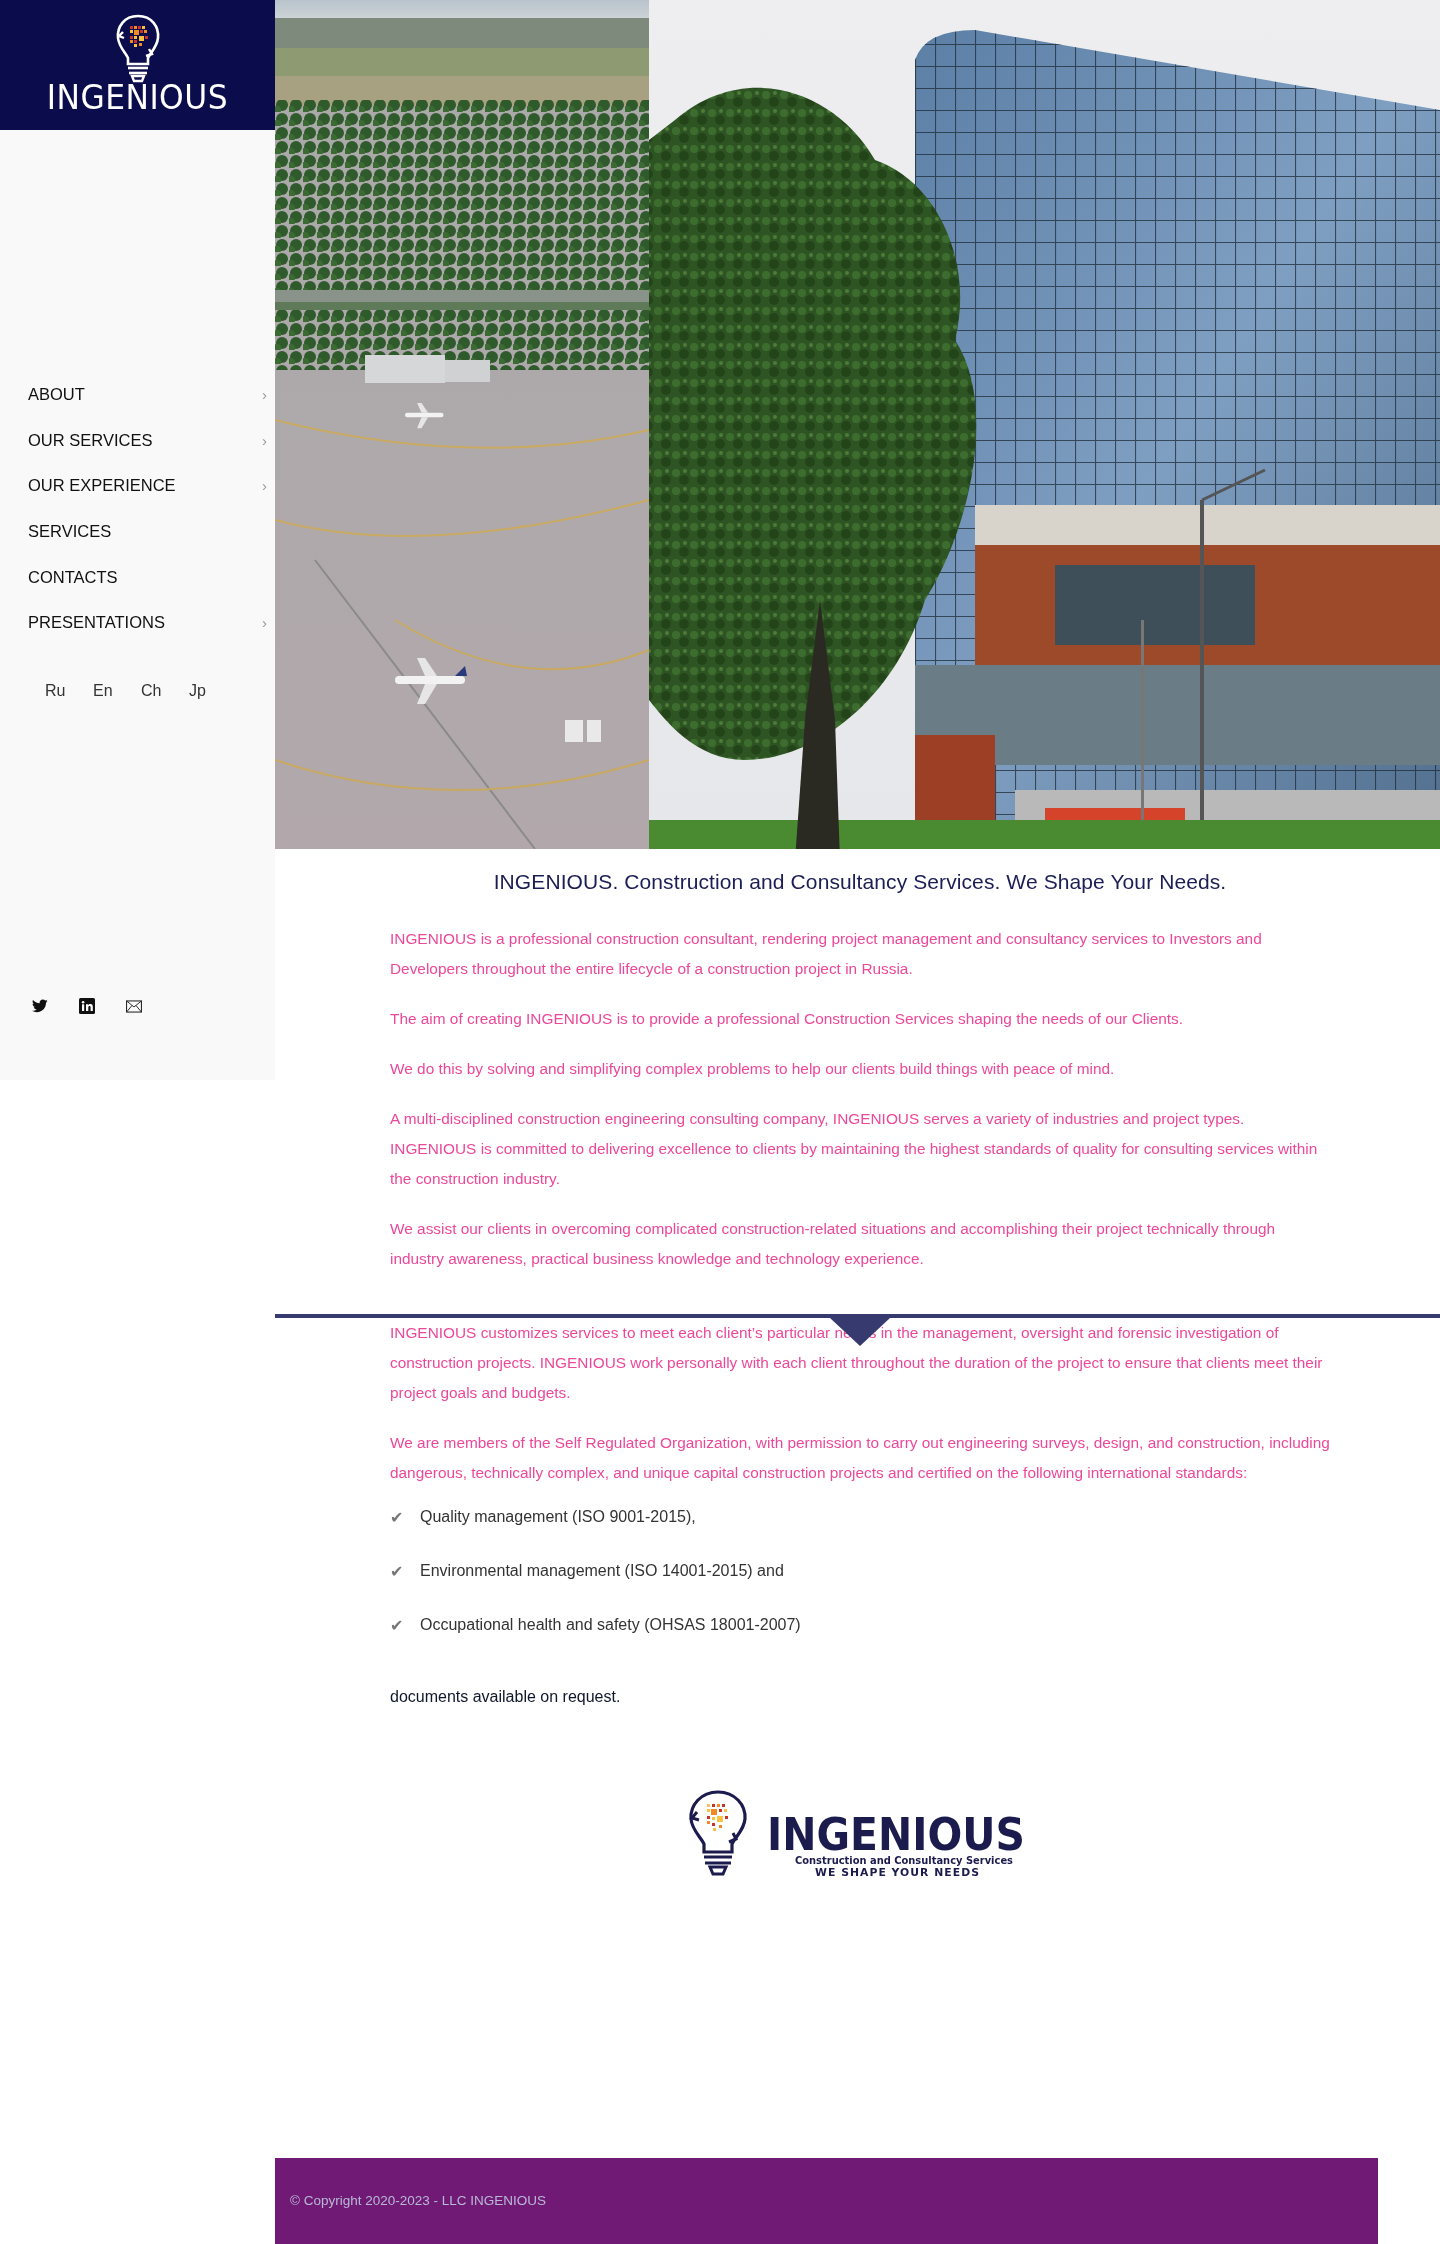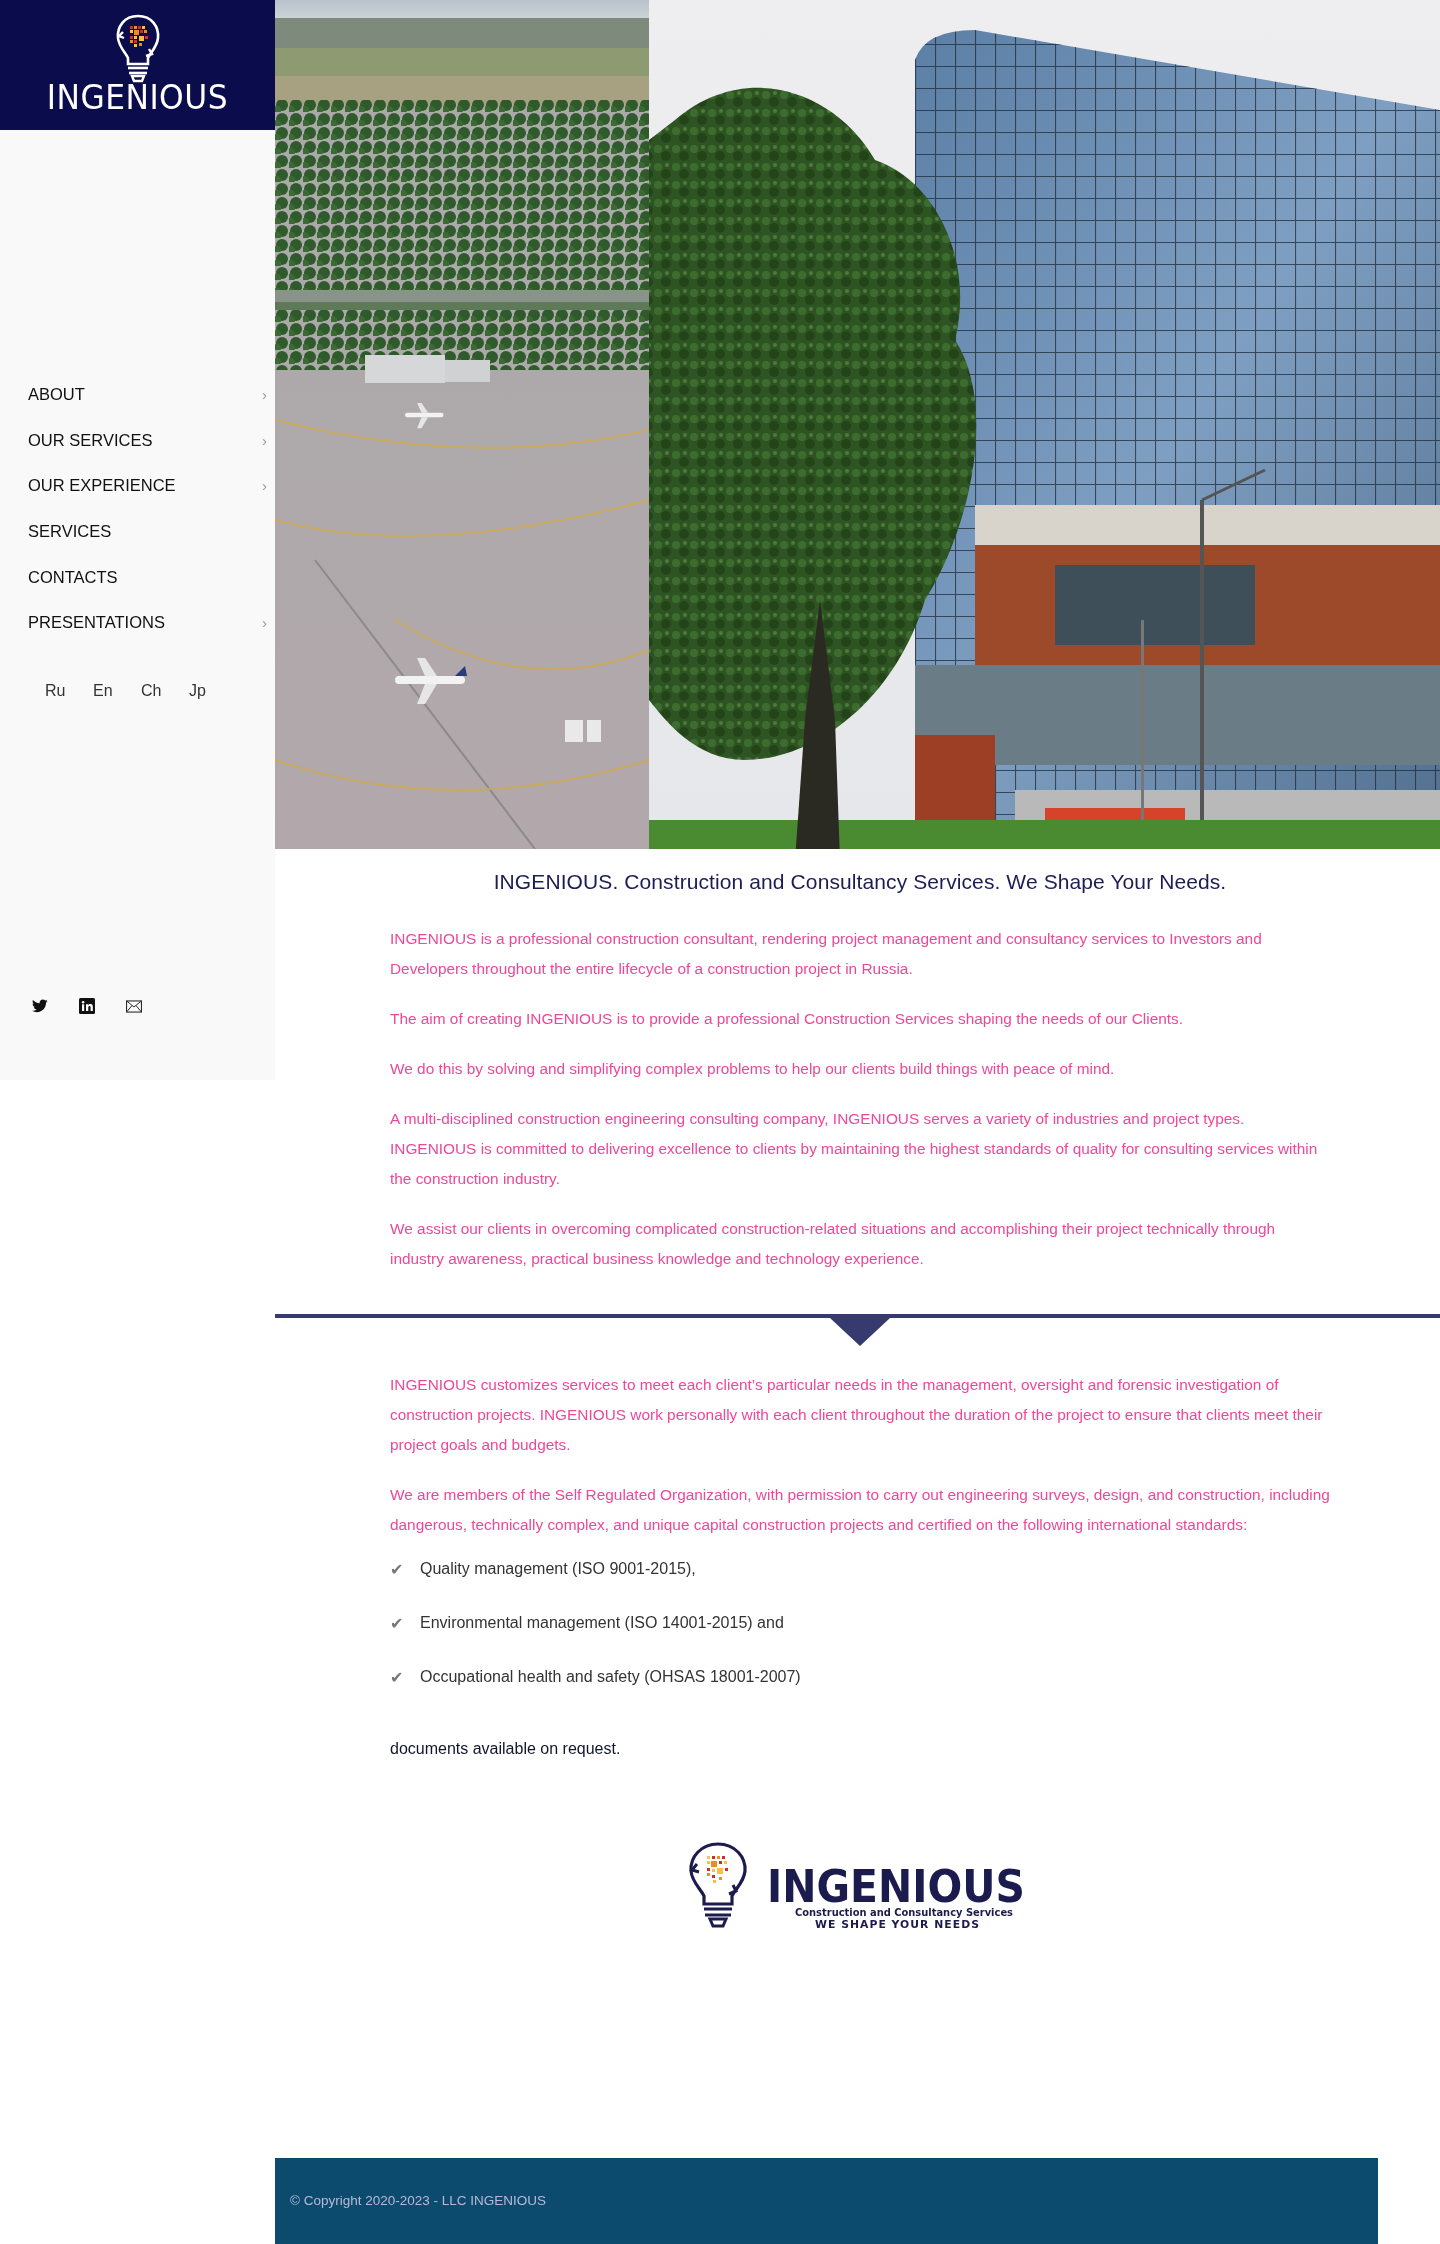--- a/index.html
+++ b/index.html
@@ -28,30 +28,30 @@
 
   
   .main { position: absolute; left: 275px; top: 800px; width: 1165px; }
   .content { width: 940px; margin-left: 115px; }
   .headline { text-align: center; color: #1b1d55; font-size: 21px; font-weight: 300; margin-top: 70px; margin-bottom: 30px; letter-spacing: 0.1px; }
   .p { font-size: 15.4px; line-height: 30px; color: #ec4899; margin-bottom: 20px; font-weight: 300; }
 
   .divider { position: relative; height: 4px; background: #373a6e; margin-top: 40px; }
   .divider .tri { position: absolute; left: 555px; top: 4px; width: 0; height: 0; border-left: 30px solid transparent; border-right: 30px solid transparent; border-top: 28px solid #373a6e; }
 
-  .sec2 { padding-top: 52px; }
+  .sec2 { }
   .checklist { list-style: none; margin-top: 0; margin-bottom: 18px; }
   .checklist li { display: flex; align-items: flex-start; font-size: 16px; color: #333; height: 54px; }
   .checklist .chk { width: 30px; color: #777; font-size: 16px; }
   .after { font-size: 16px; color: #0f172a; margin-bottom: 0; }
 
   .logo-big { display: flex; justify-content: center; margin-top: 82px; }
 
   
-  .footer { position: absolute; left: 275px; top: 2158px; width: 1103px; height: 86px; background: #0c4a6e; }
+  .footer { position: absolute; left: 275px; top: 2158px; width: 1103px; height: 86px; background: #701a75; }
   .footer .copy { position: absolute; left: 15px; top: 35px; font-size: 13.5px; color: #b8b9d6; font-weight: 300; }
 </style>
 </head>
 <body>
 
 <aside class="sidebar">
   <a class="brand">
     <svg class="bulb" viewBox="0 0 52 76">
       <path d="M26 4 C12 4 5 15 6 26 C7 35 13 40 16 46 L16 52 L36 52 L36 46 C39 40 45 35 46 26 C47 15 40 4 26 4 Z" fill="none" stroke="#fff" stroke-width="2.6"></path>
       <path d="M11 20 L7 24 L12 26" fill="none" stroke="#fff" stroke-width="2.4"></path>

